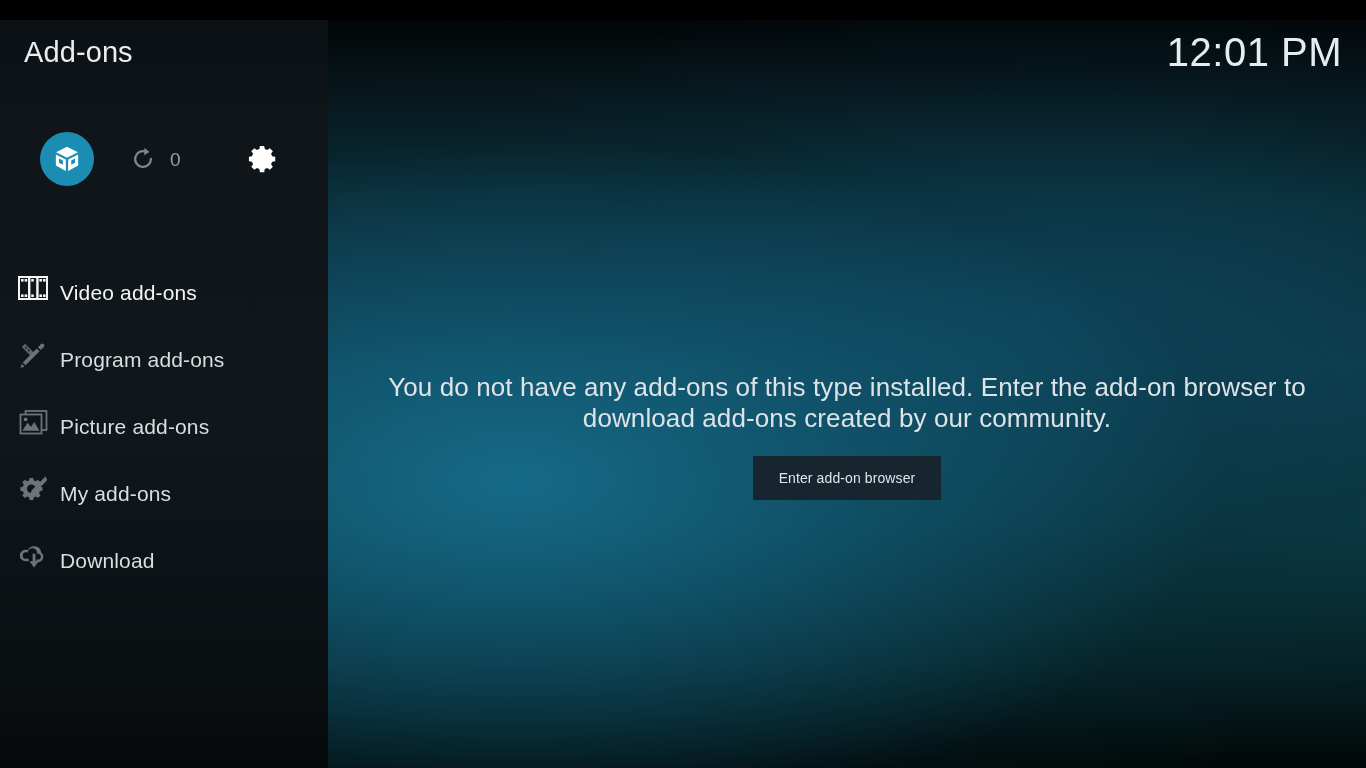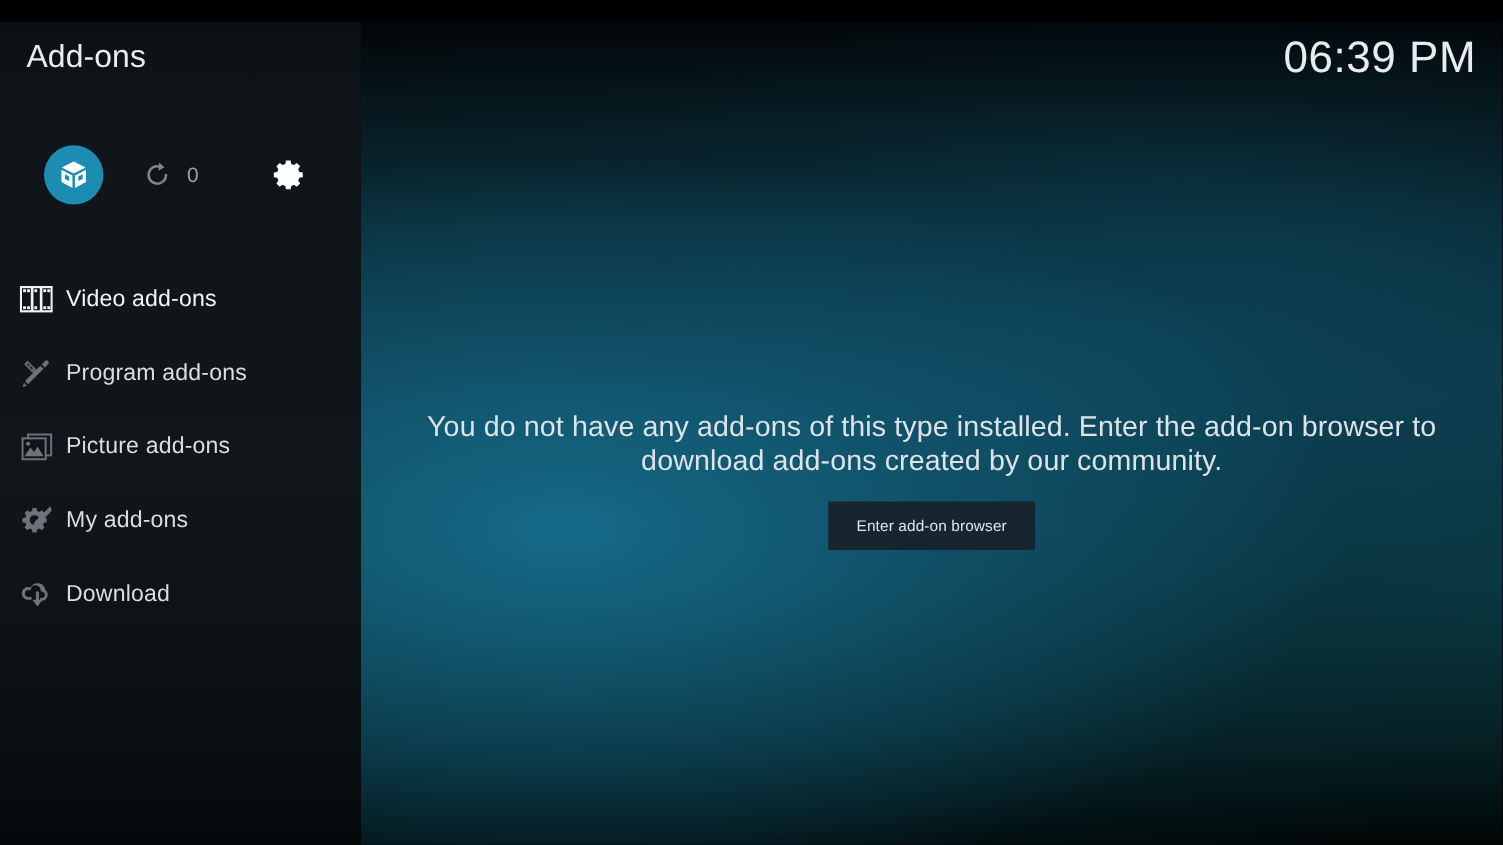--- a/index.html
+++ b/index.html
@@ -78,21 +78,21 @@
   
   #menu {
     position:absolute;
     left:0; top:218px;
     width:328px;
   }
   .menu-item {
     position:relative;
     height:67px;
     display:flex;
-    align-items:center;
+    align-items:flex-end;
     padding-left:16px;
     cursor:default;
   }
   .menu-icon {
     width:34px; height:34px;
     flex:0 0 34px;
     display:flex; align-items:center; justify-content:center;
     margin-right:10px;
     opacity:1;
   }
@@ -273,21 +273,21 @@
           </svg>
         </span>
         <span class="menu-label">Download</span>
       </div>
 
     </div>
   </div>
 
   <div id="main">
 
-    <div id="clock">06:39 PM</div>
+    <div id="clock">12:01 PM</div>
 
     <div id="empty-block">
       <div id="empty-message">You do not have any add-ons of this type installed. Enter the add-on browser to download add-ons created by our community.</div>
       <button id="enter-browser-button">Enter add-on browser</button>
     </div>
 
   </div>
 
 </div>
 

